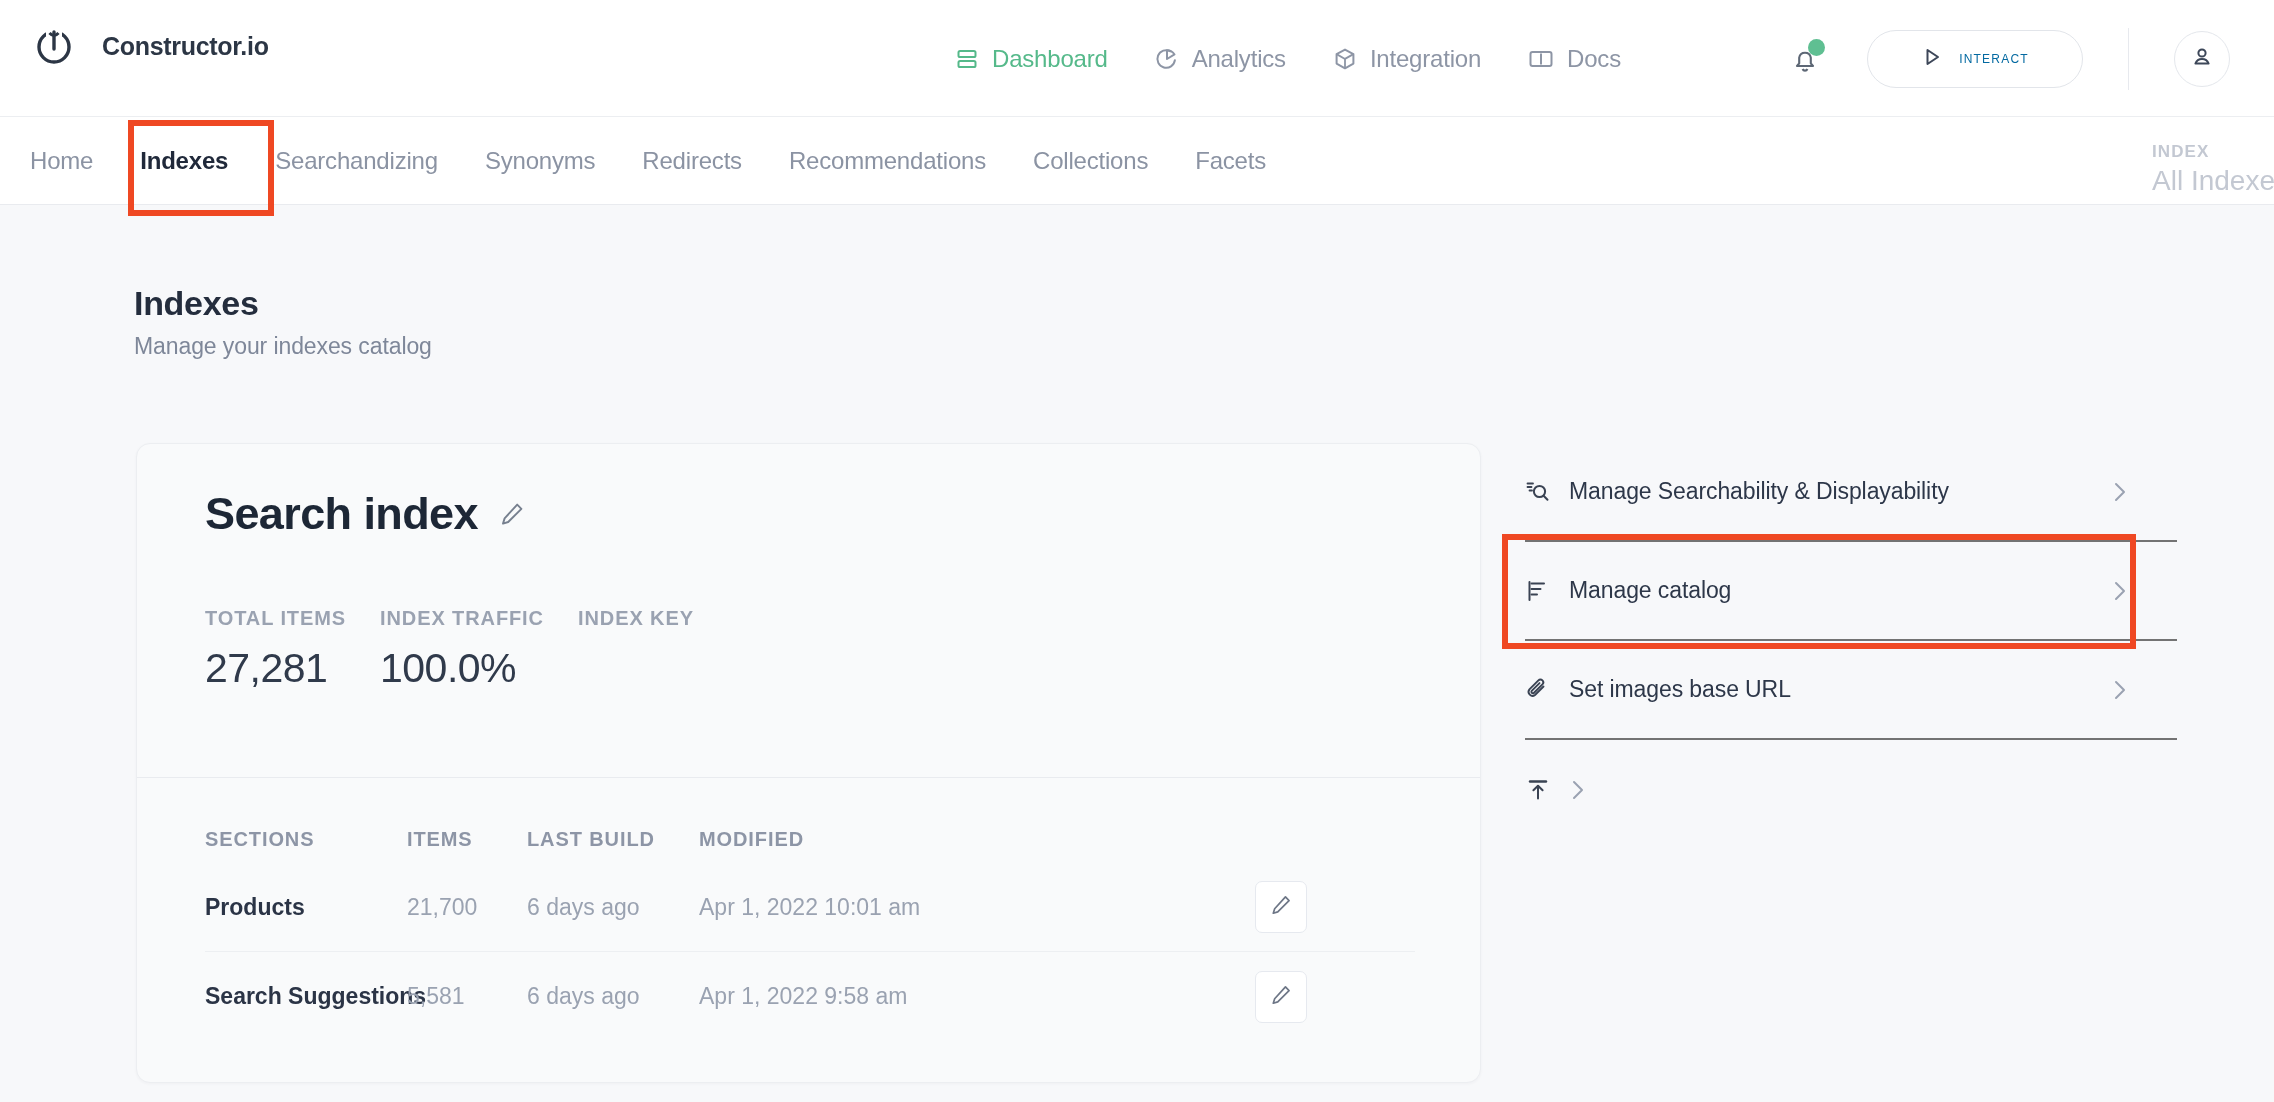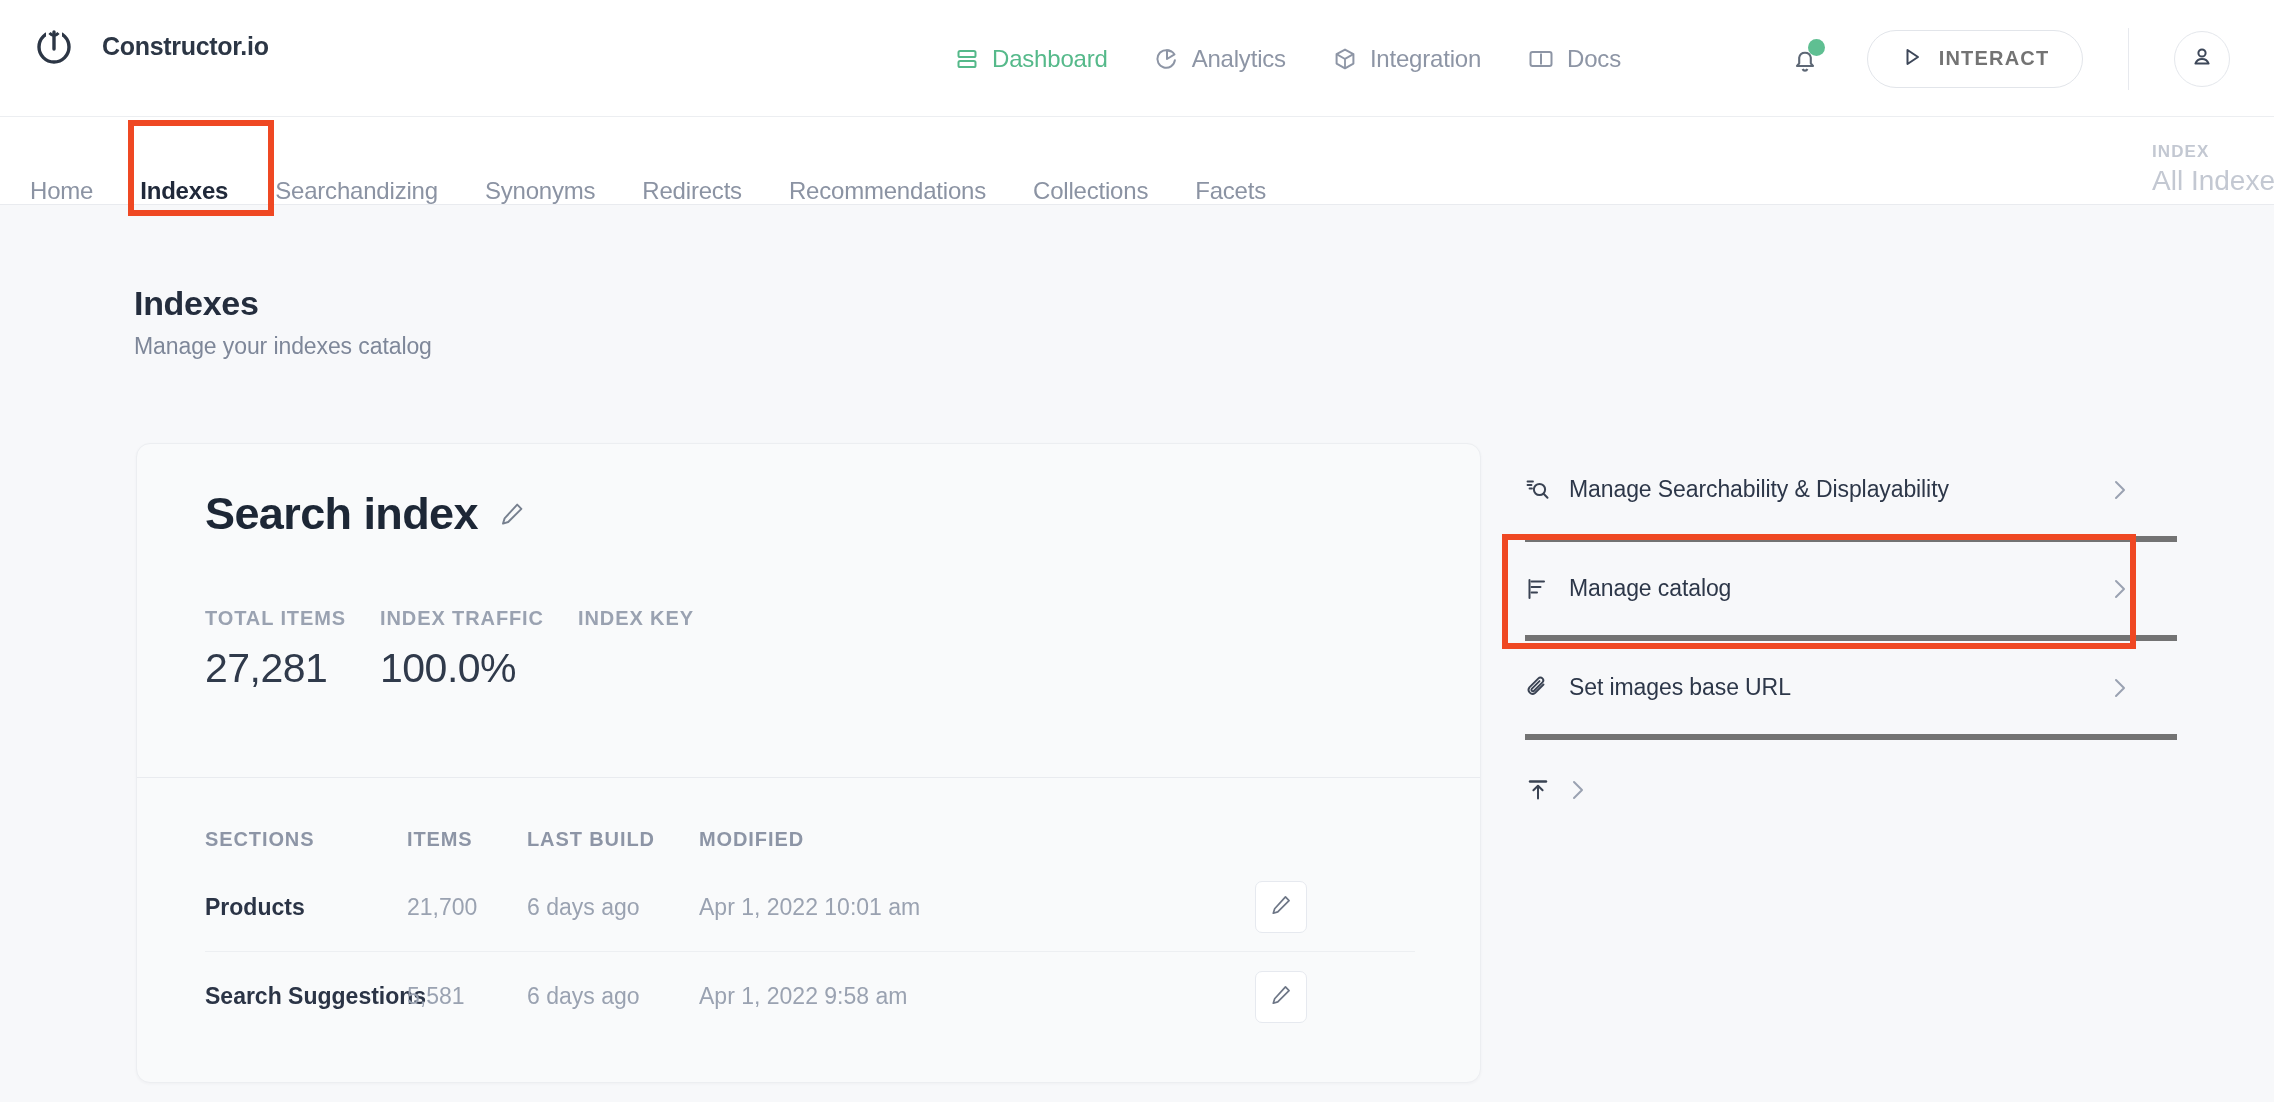--- a/index.html
+++ b/index.html
@@ -62,21 +62,21 @@
     background: #5fbf92;
   }
   .interact-btn {
     margin-left: 42px;
     display: flex; align-items: center; justify-content: center; gap: 16px;
     width: 216px; height: 58px;
     border: 1.5px solid #e2e5ea; border-radius: 29px;
     background: #fff; cursor: pointer;
   }
   .interact-label {
-    font-size: 20px; font-weight: 700; letter-spacing: 1.2px; color: #737373;
+    font-size: 12px; font-weight: 400; letter-spacing: 1.2px; color: #0369a1;
   }
   .header-divider {
     margin-left: 45px; width: 1px; height: 62px; background: #e7e9ee;
   }
   .avatar-btn {
     margin-left: 45px; margin-right: 44px;
     width: 56px; height: 56px; border-radius: 50%;
     border: 1.5px solid #e4e7ec; background: #fff;
     display: flex; align-items: center; justify-content: center;
     cursor: pointer;
@@ -84,21 +84,21 @@
 
   
   .sub-nav {
     position: absolute; left: 0; top: 117px;
     width: 2274px; height: 88px;
     background: #ffffff;
     border-bottom: 1px solid #e9ebef;
   }
   .sub-nav-items {
     position: absolute; left: 30px; top: 0; height: 88px;
-    display: flex; align-items: flex-end; gap: 47px;
+    display: flex; align-items: center; gap: 47px;
   }
   .sub-nav-item {
     font-size: 24px; color: #8b93a3; cursor: pointer; white-space: nowrap;
     letter-spacing: -0.2px;
   }
   .sub-nav-item.active { color: #20293a; font-weight: 700; }
 
   .index-scope {
     position: absolute; right: 0px; top: 24px;
     text-align: left; line-height: 1.28;
@@ -192,21 +192,21 @@
     display: flex; align-items: center; justify-content: center;
     cursor: pointer;
   }
 
   
   .action-list { position: absolute; left: 1525px; top: 237px; width: 652px; }
   .action-item {
     position: relative;
     display: flex; align-items: center; height: 99px;
     cursor: pointer;
-    border-bottom: 6px solid #737373;
+    border-bottom: 2px solid #737373;
   }
   .action-item.no-border { border-bottom: none; }
   .action-ic {
     width: 44px; display: flex; align-items: center; justify-content: flex-start;
   }
   .action-label {
     flex: 1; font-size: 23px; color: #2d3749; white-space: nowrap;
     letter-spacing: -0.1px;
   }
   .action-chevron { margin-right: 48px; display: flex; align-items: center; }

